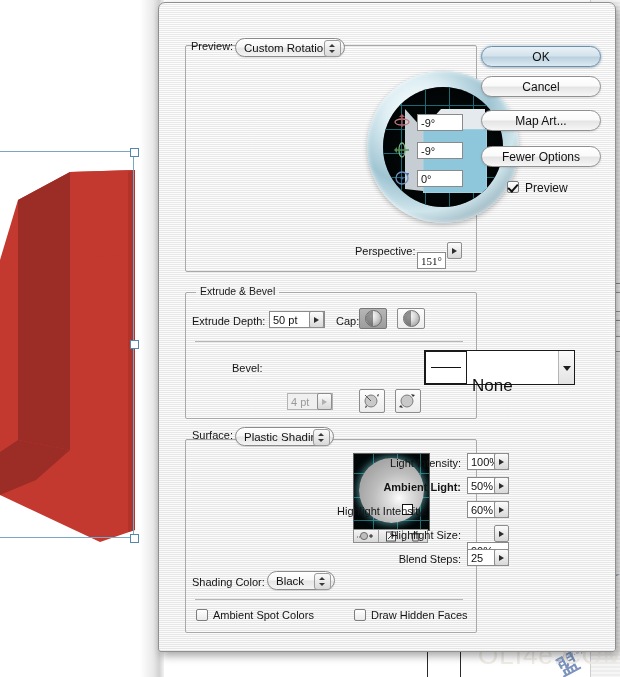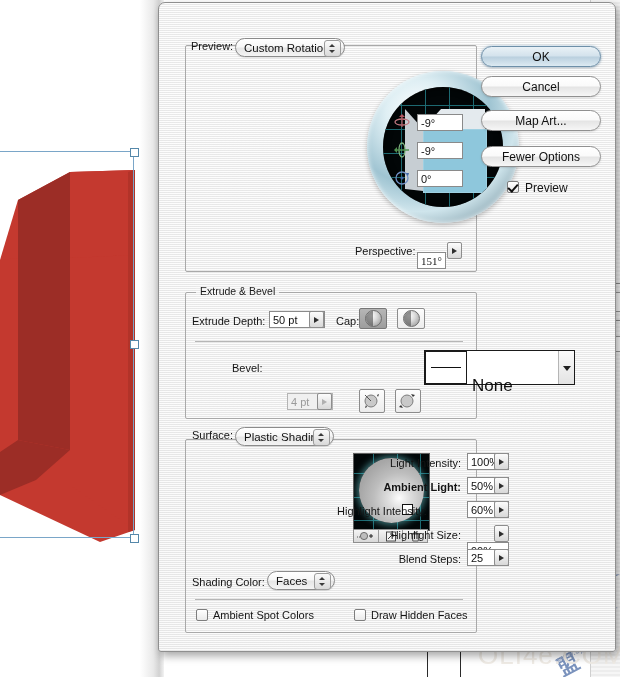--- a/index.html
+++ b/index.html
@@ -379,21 +379,21 @@
   <span class="lbl" style="left:194px;top:526px;text-align:right;width:108px;">Highlight Size:</span>
   <input class="field" style="left: 308px; top: 539px; width: 42px;" readonly="" value="90%">
   <div class="stepper" style="left:335px;top:522px;"></div>
 
   <span class="lbl" style="left:194px;top:550px;text-align:right;width:108px;">Blend Steps:</span>
   <input class="field" style="left: 308px; top: 546px; width: 42px;" readonly="" value="25">
   <div class="stepper" style="left:335px;top:546px;"></div>
 
   <span class="lbl" style="left:33px;top:573px;">Shading Color:</span>
   <div class="popup" style="left:108px;top:568px;width:68px;">
-    <span>Faces</span>
+    <span>Black</span>
     <span class="arrows"></span>
   </div>
 
   <div class="hsep" style="left:36px;top:596px;width:268px;"></div>
 
   <div class="cbox" style="left:37px;top:606px;"></div>
   <span class="lbl" style="left:54px;top:606px;">Ambient Spot Colors</span>
 
   <div class="cbox" style="left:195px;top:606px;"></div>
   <span class="lbl" style="left:212px;top:606px;">Draw Hidden Faces</span>

